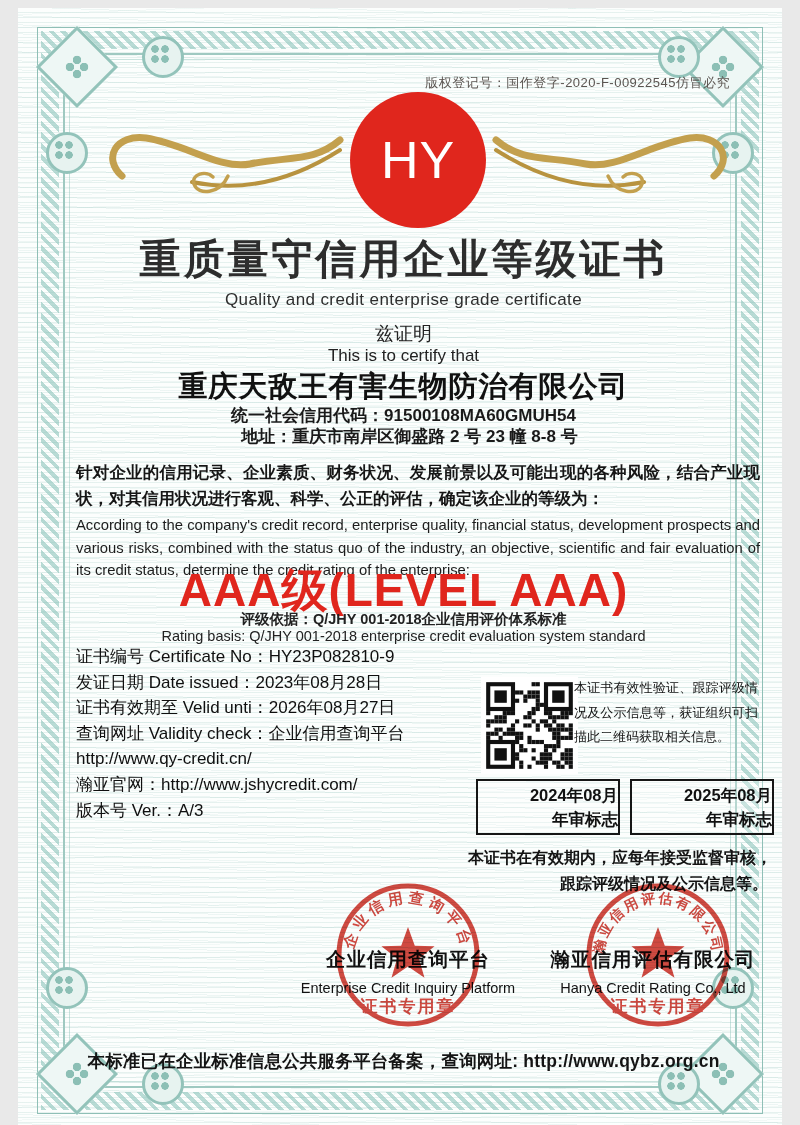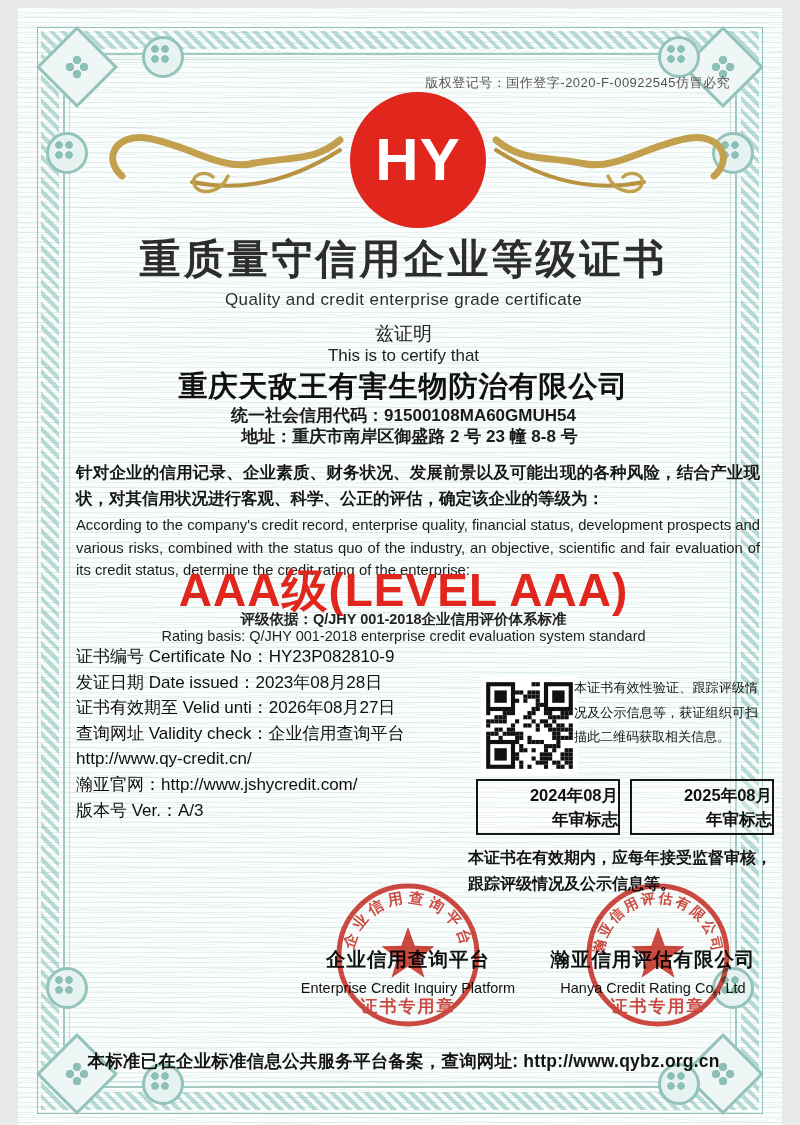--- a/index.html
+++ b/index.html
@@ -32,21 +32,21 @@
   .btn-orn::before{content:"";display:block;width:22px;height:22px;margin:4px;
     background:
       radial-gradient(circle at 6px 6px, #8cbfb5 3.5px, rgba(0,0,0,0) 4px),
       radial-gradient(circle at 16px 6px, #8cbfb5 3.5px, rgba(0,0,0,0) 4px),
       radial-gradient(circle at 6px 16px, #8cbfb5 3.5px, rgba(0,0,0,0) 4px),
       radial-gradient(circle at 16px 16px, #8cbfb5 3.5px, rgba(0,0,0,0) 4px);}
   
   .copyright{top:66px;right:52px;font-size:13px;color:#5a5450;letter-spacing:.5px;}
   .logo{left:332px;top:84px;width:136px;height:136px;border-radius:50%;background:#e0261d;
     display:flex;align-items:center;justify-content:center;}
-  .logo span{color:#fff;font-size:60px;font-weight:700;letter-spacing:1px;line-height:1;}
+  .logo span{color:#fff;font-size:52px;font-weight:400;letter-spacing:1px;line-height:1;}
   .flourish{top:110px;width:250px;height:85px;}
   .flourish svg{width:100%;height:100%;}
   .title-zh{top:224px;font-size:41px;font-weight:700;letter-spacing:3px;color:#2d2d2d;}
   .title-en{top:282px;font-size:17px;color:#2e2e2e;letter-spacing:.4px;}
   .certify-zh{top:313px;font-size:19px;color:#222;}
   .certify-en{top:338px;font-size:17px;color:#222;}
   .company-name{top:359px;font-size:29px;font-weight:800;letter-spacing:1px;color:#111;}
   .company-code{top:396px;font-size:17px;font-weight:600;color:#1a1a1a;}
   .company-addr{top:417px;font-size:17px;font-weight:600;color:#1a1a1a;padding-left:12px;}
   
@@ -60,21 +60,21 @@
   .details{left:58px;top:636px;font-size:17px;line-height:25.6px;color:#0f0f0f;font-weight:400;}
   .details div{white-space:nowrap;}
   .qr{left:463px;top:669px;width:97px;height:97px;background:#fff;}
   .qr svg{width:100%;height:100%;display:block;}
   .qr-note{left:556px;top:668px;width:184px;font-size:13px;line-height:24.6px;
     font-weight:400;color:#141414;text-align:justify;}
   .audit-row{left:458px;top:771px;display:flex;gap:10px;}
   .audit-box{width:140px;height:52px;border:2px solid #161616;display:flex;flex-direction:column;
     justify-content:center;text-align:right;font-size:16.5px;line-height:24px;font-weight:600;color:#111;
     background:rgba(255,255,255,.25);}
-  .supervision{left:450px;top:837px;width:300px;font-size:16px;line-height:25.5px;
+  .supervision{left:450px;top:837px;width:300px;text-align:right;font-size:16px;line-height:25.5px;
     font-weight:600;color:#141414;}
   .supervision div{white-space:nowrap;}
   
   .sig{top:938px;text-align:center;}
   .sig-left{left:276px;width:228px;}
   .sig-right{left:510px;width:250px;}
   .sig-zh{font-size:19.5px;font-weight:700;letter-spacing:1px;color:#111;white-space:nowrap;}
   .sig-en{font-size:14.5px;margin-top:7px;color:#111;white-space:nowrap;}
   .seal{width:150px;height:150px;mix-blend-mode:multiply;opacity:.92;}
   .seal-left{left:315px;top:872px;}

